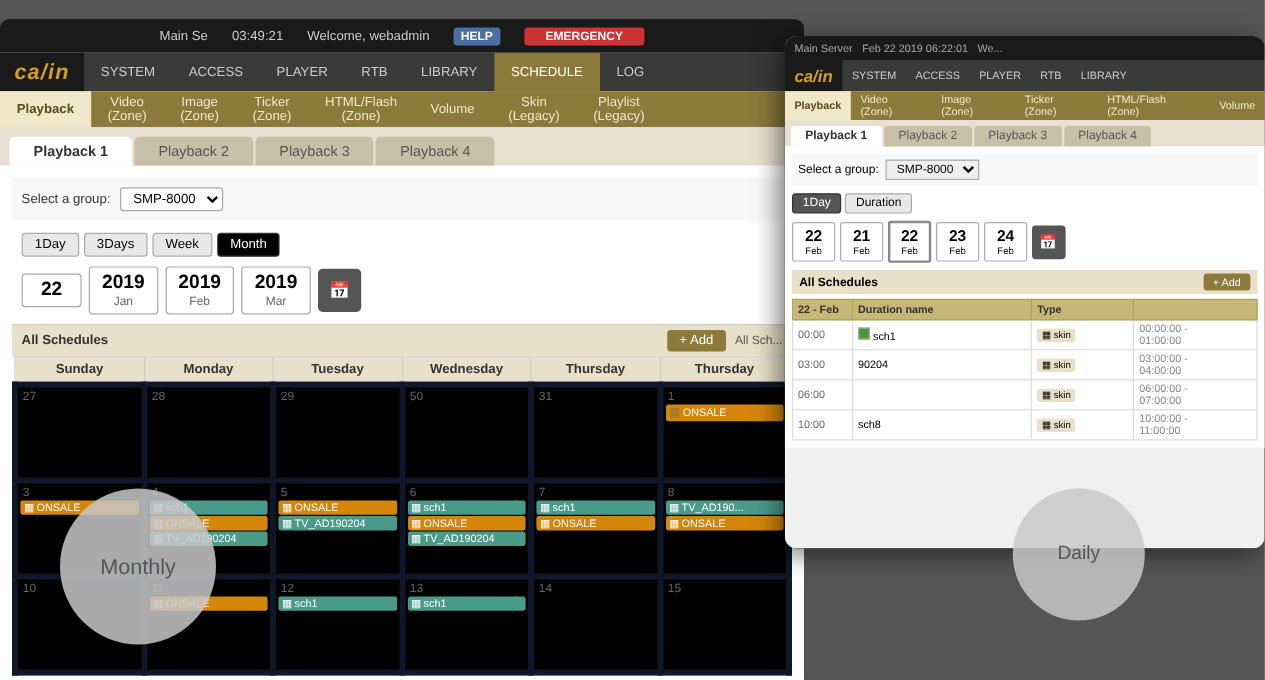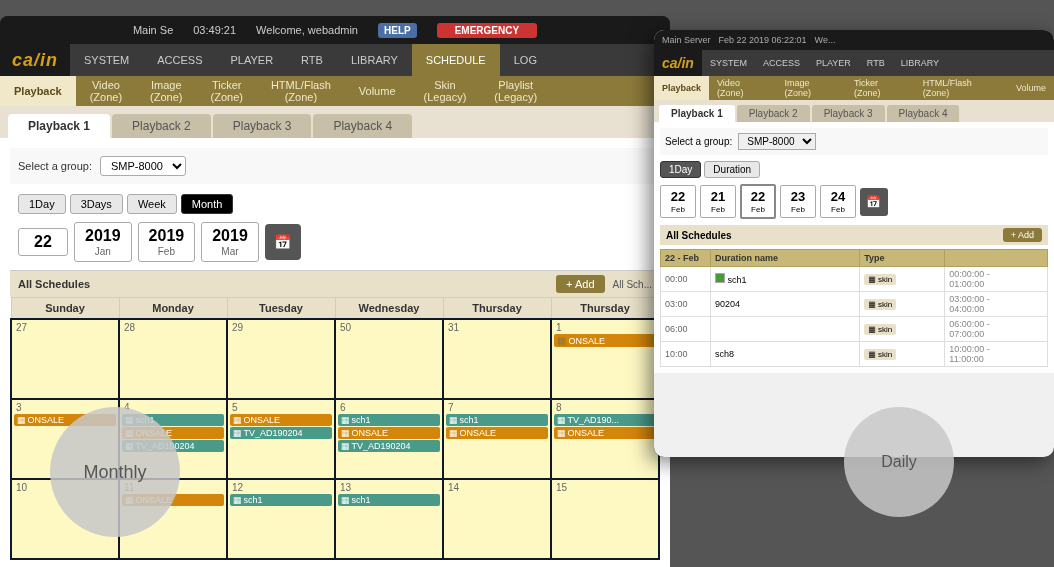--- a/index.html
+++ b/index.html
@@ -264,26 +264,26 @@
     .calendar-grid th {
       background: #e8e0c8;
       padding: 4px;
       text-align: center;
       border: 1px solid #ccc;
       font-size: 11px;
       color: #333;
     }
 
     .calendar-grid td {
-      border: 2px solid #0f172a;
+      border: 5px solid #0f172a;
       vertical-align: top;
       padding: 2px;
       height: 80px;
       width: 90px;
-      background: #fef9c3;
+      background: #000000;
     }
 
     .cal-day-num { color: #666; font-size: 10px; padding: 2px; }
 
     .cal-event {
       background: #8b7a3a;
       color: white;
       padding: 1px 3px;
       margin: 1px 0;
       font-size: 9px;

